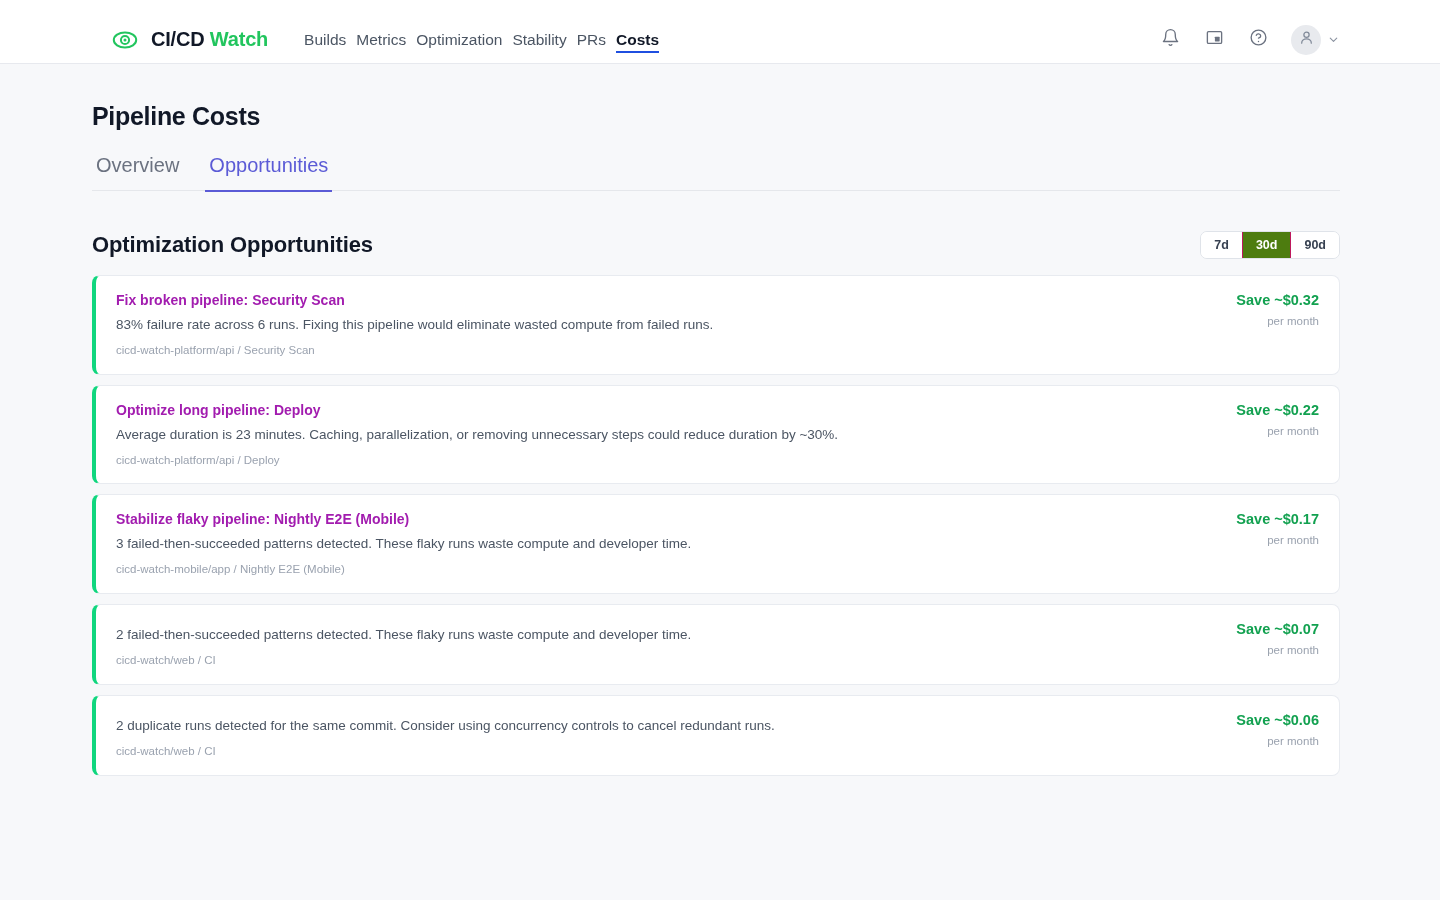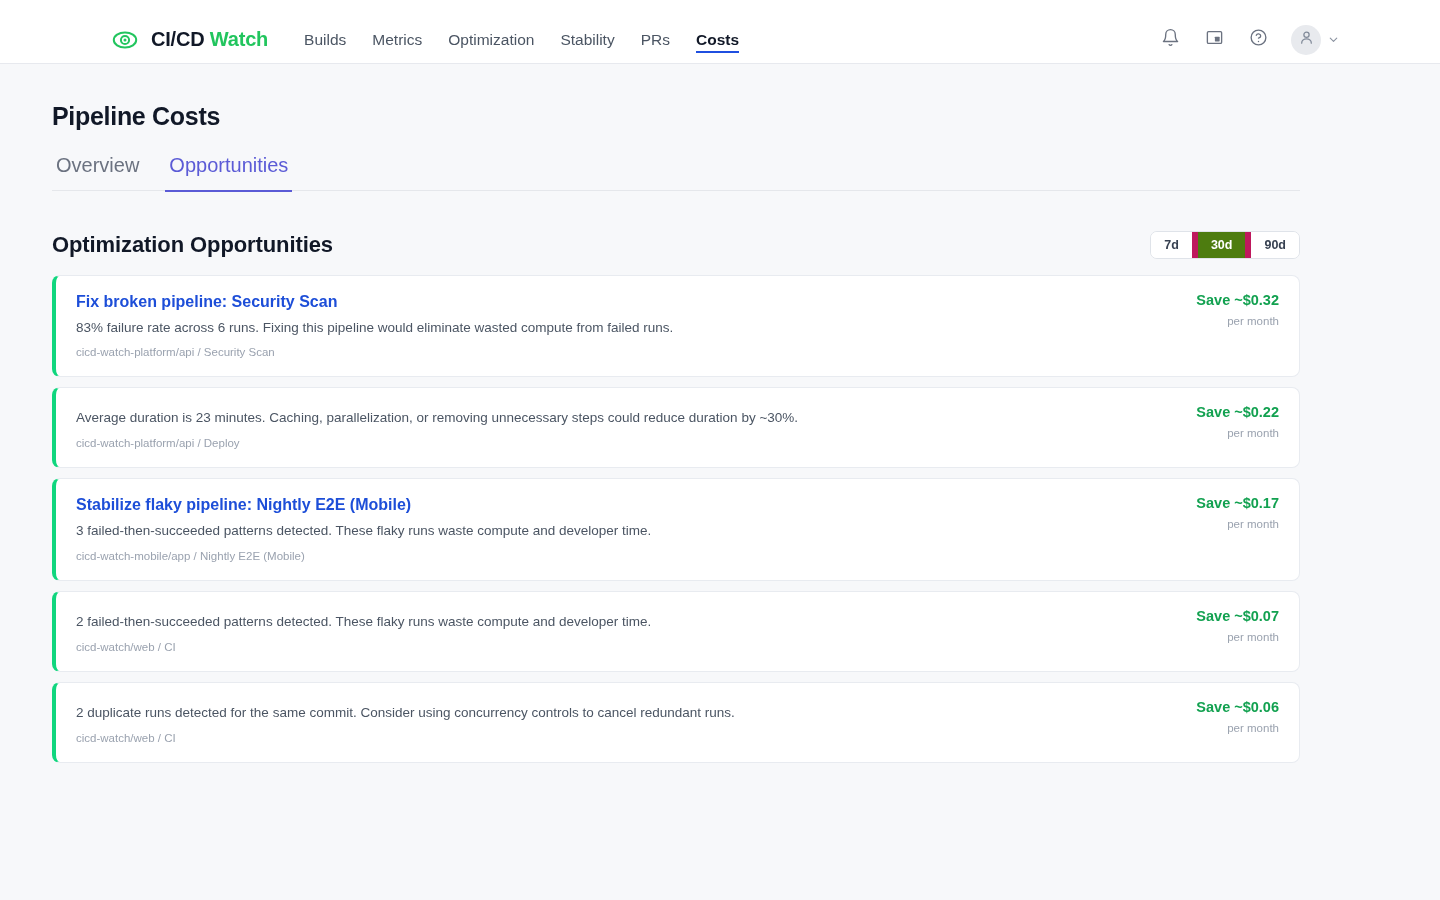--- a/index.html
+++ b/index.html
@@ -36,21 +36,21 @@
     font-weight: bold;
     letter-spacing: -0.2px;
     white-space: nowrap;
   }
   .brand-ci { color: #111827; }
   .brand-watch { color: #22c55e; font-weight: bold; }
 
   .nav {
     display: flex;
     align-items: center;
-    gap: 26px;
+    gap: 10px;
     height: 71px;
   }
   .nav-item {
     font-size: 15.5px;
     color: #4b5563;
     height: 64px;
     display: flex;
     align-items: center;
     position: relative;
     cursor: pointer;
@@ -86,21 +86,21 @@
     width: 30px; height: 30px;
     border-radius: 50%;
     background: #e8eaee;
     display: flex; align-items: center; justify-content: center;
     color: #818a99;
   }
   .chevron { color: #8b93a1; display: flex; }
 
   
   .page {
-    padding: 0 52px;
+    padding: 0 92px;
   }
   .page-inner { max-width: 1248px; }
 
   .page-title {
     font-size: 25px;
     font-weight: bold;
     color: #111827;
     letter-spacing: -0.3px;
     padding-top: 38px;
   }
@@ -153,21 +153,21 @@
   }
   .range-btn {
     font-size: 12.5px;
     font-weight: bold;
     color: #374151;
     padding: 0 13px;
     display: flex;
     align-items: center;
     cursor: pointer;
     background: #ffffff;
-    border-right: 6px solid #be185d;
+    border-right: 1px solid #be185d;
   }
   .range-btn:last-child { border-right: none; }
   .range-btn.active { background: #4d7c0f; color: #ffffff; }
 
   
   .card-list {
     margin-top: 16px;
     display: flex;
     flex-direction: column;
     gap: 10px;
@@ -182,23 +182,23 @@
     padding: 15px 20px 16px 20px;
     display: flex;
     align-items: flex-start;
     min-height: 81px;
     cursor: pointer;
   }
 
   .card-main { flex: 1; min-width: 0; }
 
   .card-title {
-    font-size: 16px;
-    font-weight: bold;
-    color: #1d4ed8;
+    font-size: 14px;
+    font-weight: bold;
+    color: #a21caf;
     line-height: 1.35;
   }
   .card-desc {
     font-size: 13.5px;
     color: #4b5563;
     margin-top: 6px;
     line-height: 1.4;
   }
   .card-path {
     font-size: 11.5px;
@@ -327,20 +327,21 @@
           <div class="card-path">cicd-watch-platform/api / Security Scan</div>
         </div>
         <div class="card-savings">
           <div class="savings-amount">Save ~$0.32</div>
           <div class="savings-period">per month</div>
         </div>
       </div>
 
       <div class="card">
         <div class="card-main">
+          <div class="card-title">Optimize long pipeline: Deploy</div>
           <div class="card-desc">Average duration is 23 minutes. Caching, parallelization, or removing unnecessary steps could reduce duration by ~30%.</div>
           <div class="card-path">cicd-watch-platform/api / Deploy</div>
         </div>
         <div class="card-savings">
           <div class="savings-amount">Save ~$0.22</div>
           <div class="savings-period">per month</div>
         </div>
       </div>
 
       <div class="card">

